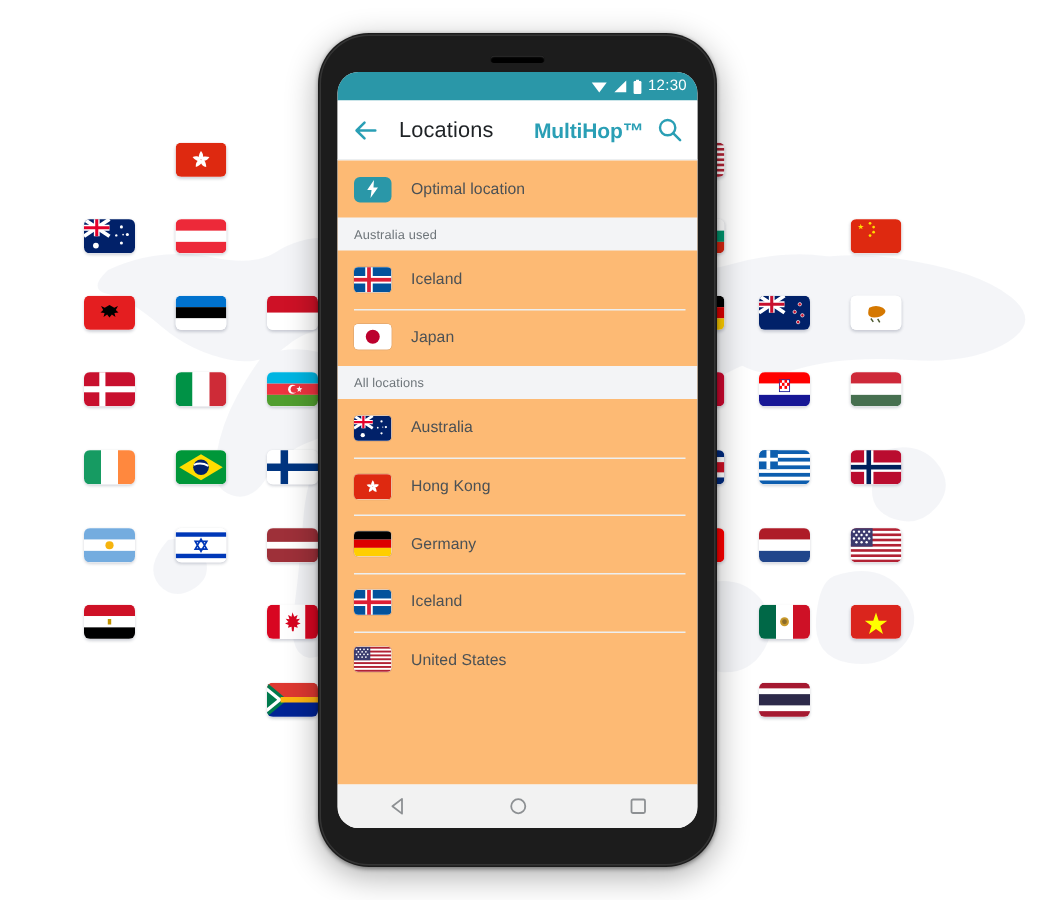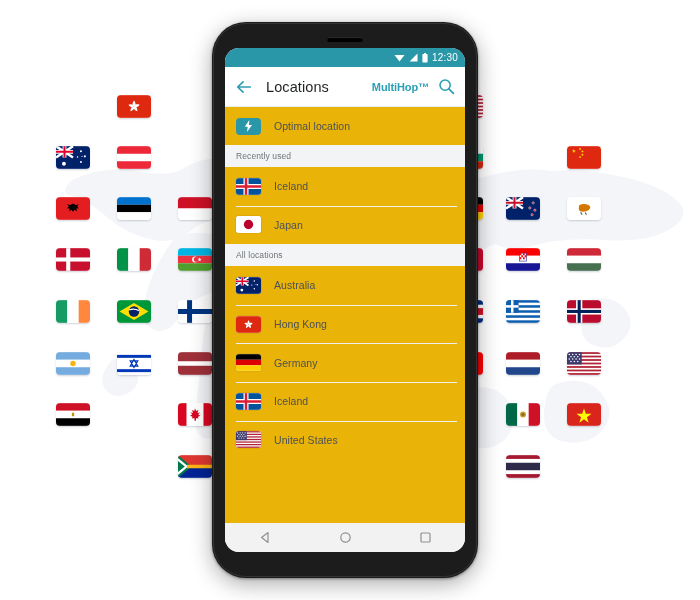--- a/index.html
+++ b/index.html
@@ -109,32 +109,32 @@
   #apptitle {
     margin-left: 12px;
     font-size: 14.5px;
     color: #1f2326;
     font-weight: normal;
     letter-spacing: .1px;
   }
   #appbar .spacer { flex: 1 1 auto; }
   #multihop {
     color: #2a9fb5;
-    font-size: 11px;
+    font-size: 14px;
     font-weight: bold;
     letter-spacing: -.1px;
     cursor: pointer;
   }
   #searchbtn { width: 17px; height: 17px; margin-left: 9px; display: block; cursor: pointer; }
 
   
   #list {
     flex: 1 1 auto;
     overflow: hidden;
-    background: #eab308;
+    background: #fdba74;
   }
   .optimal-row {
     display: flex;
     align-items: center;
     height: 38px;
     padding-left: 11px;
   }
   .bolt-chip {
     width: 25px; height: 17px;
     border-radius: 4px;
@@ -628,21 +628,21 @@
       <div id="list">
         <div class="optimal-row">
           <div class="bolt-chip">
             <svg width="9" height="12" viewBox="0 0 9 12">
               <path d="M5.3 0 L0.8 6.7 L3.7 6.7 L3.0 12 L8.0 5.0 L5.0 5.0 Z" fill="#ffffff"></path>
             </svg>
           </div>
           <div class="row-label">Optimal location</div>
         </div>
         <div id="sections">
-            <div class="section-head">Recently used</div>
+            <div class="section-head">Australia used</div>
             <div class="loc-row">
               <div class="loc-flag">
                 <svg class="fg" viewBox="0 0 30 20">
                   <rect width="30" height="20" fill="#02529c"></rect>
                   <rect x="9" y="0" width="6" height="20" fill="#fff"></rect>
                   <rect x="0" y="7" width="30" height="6" fill="#fff"></rect>
                   <rect x="10.5" y="0" width="3" height="20" fill="#dc1e35"></rect>
                   <rect x="0" y="8.5" width="30" height="3" fill="#dc1e35"></rect>
                 </svg>
               </div>

